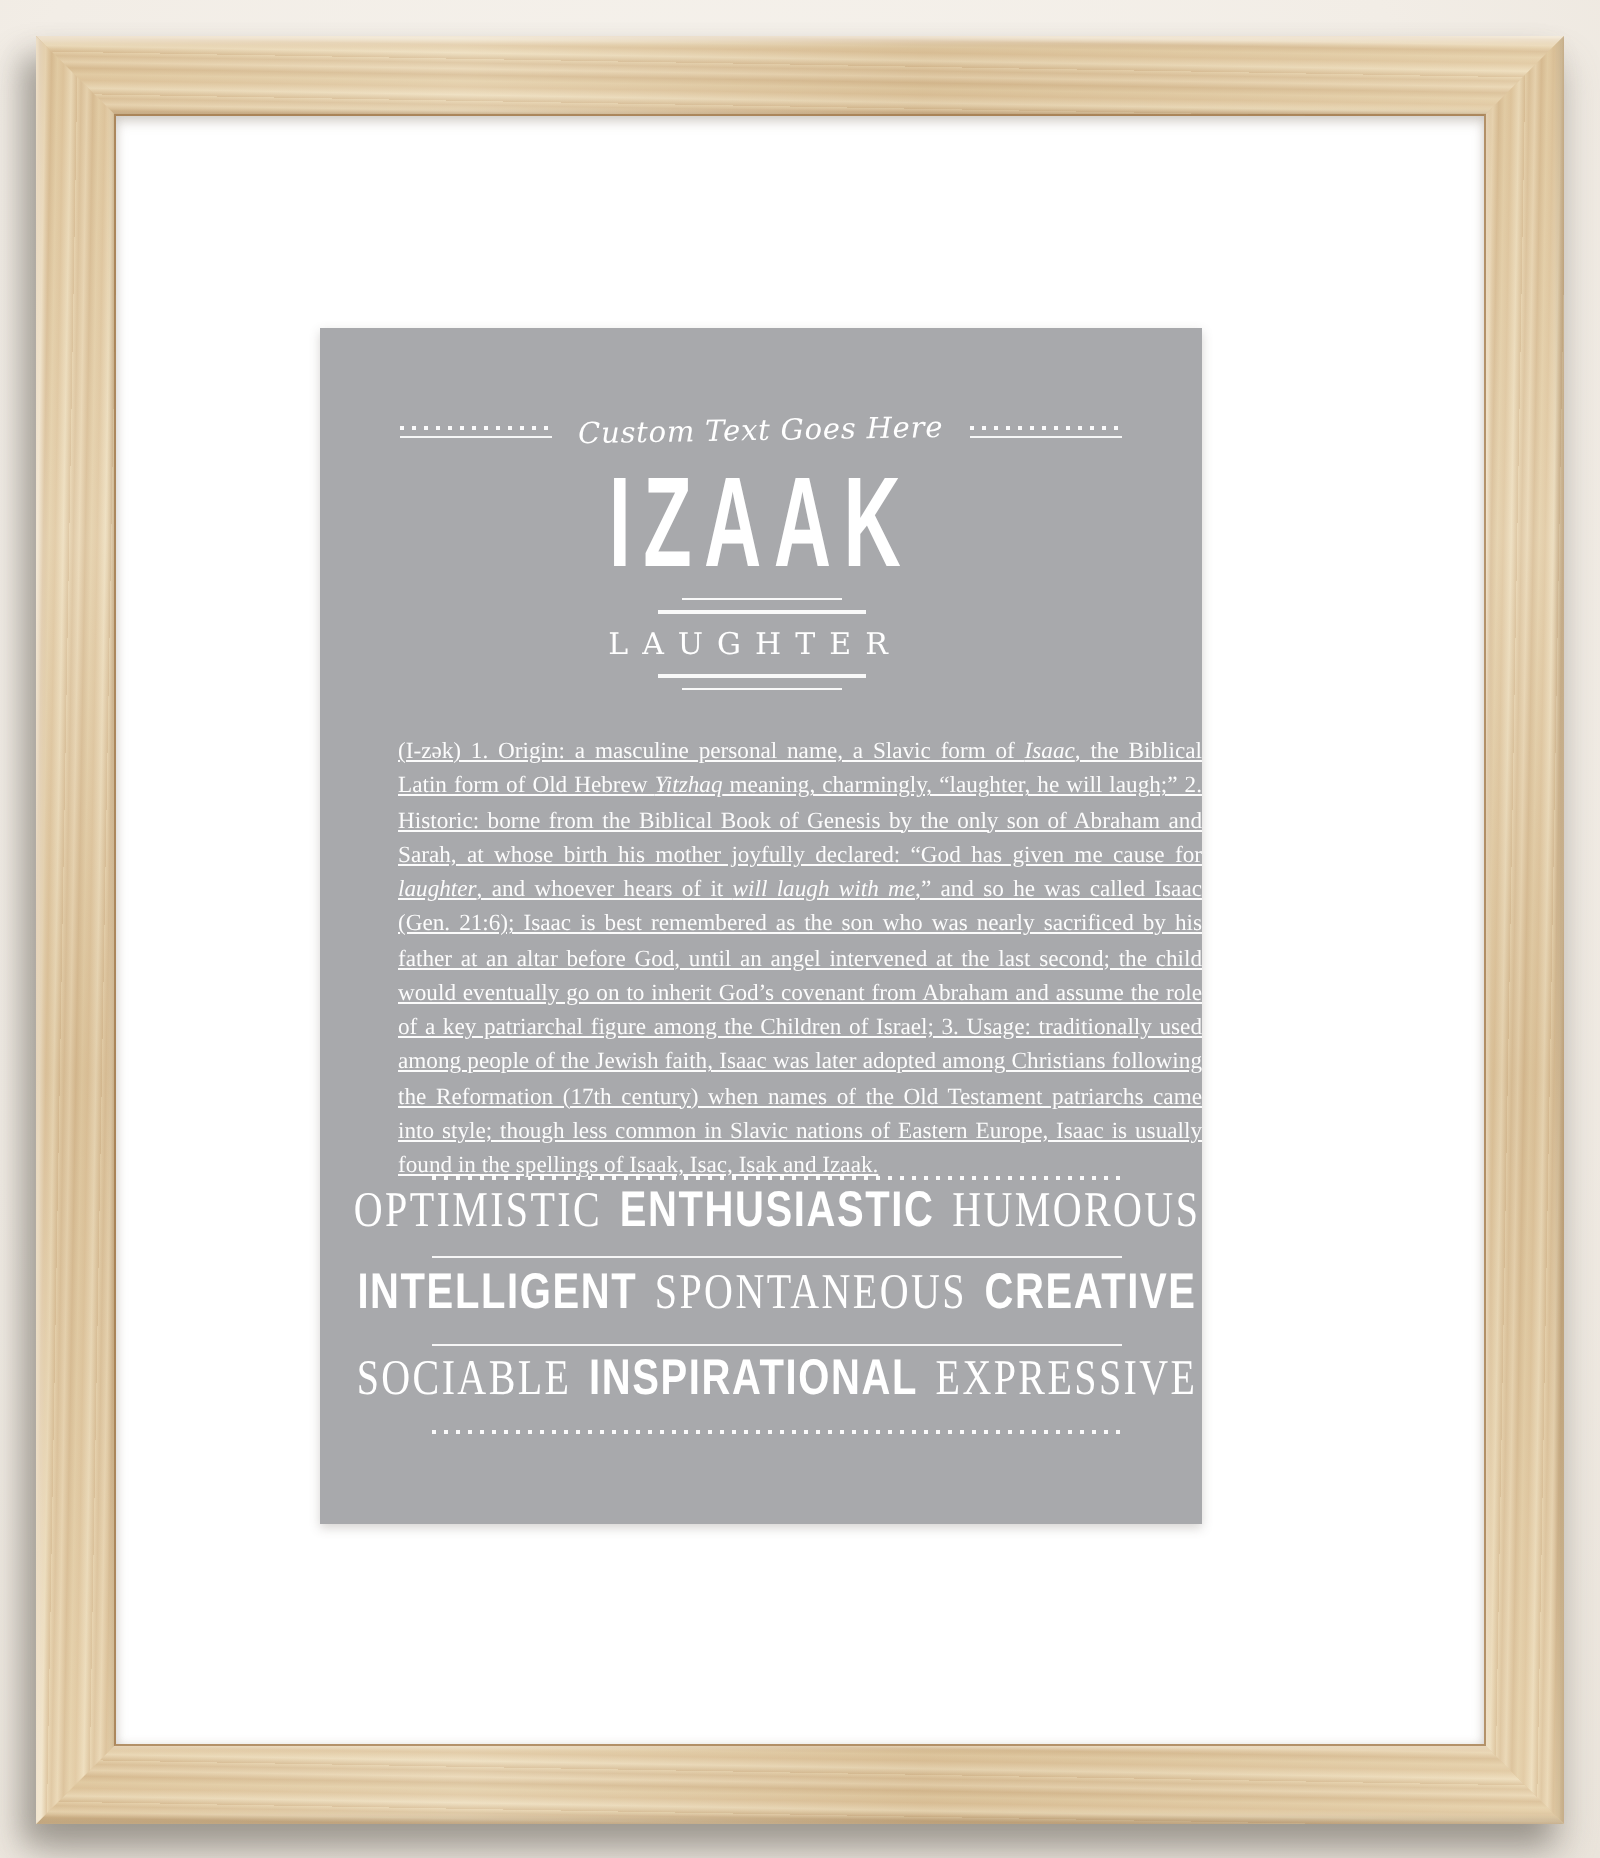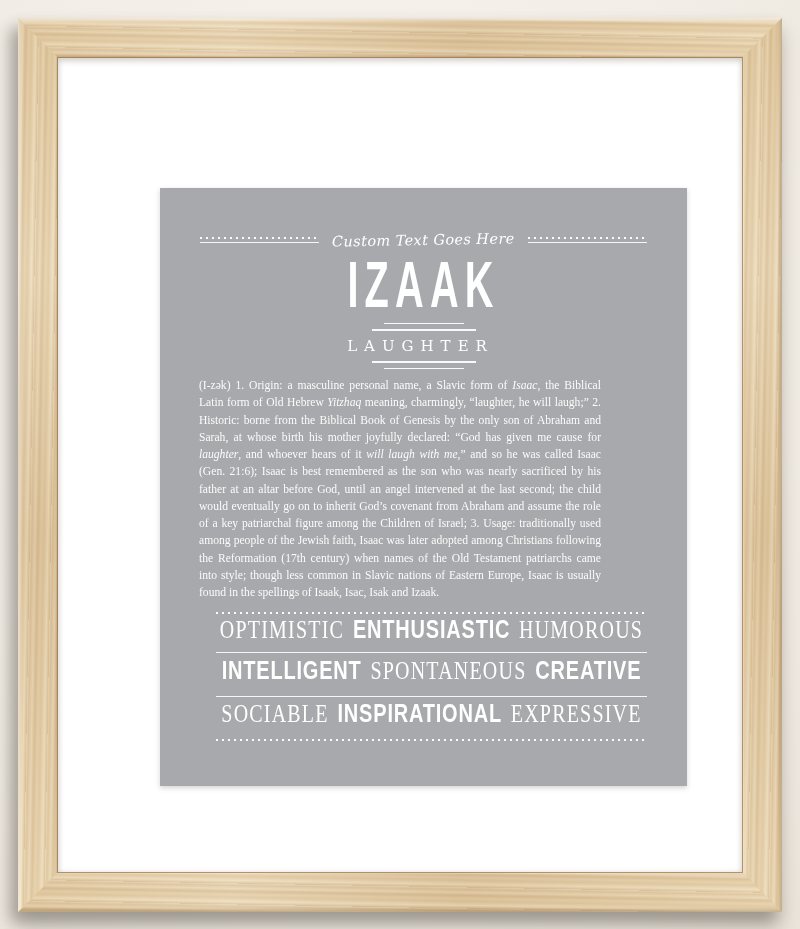--- a/index.html
+++ b/index.html
@@ -43,25 +43,24 @@
   
   .mat {
     position:absolute; inset:40px; background: var(--mat, #ffffff);
     box-shadow: 0 0 0 1px rgba(160,120,75,.75),
                 inset 0 3px 6px rgba(145,135,120,.35),
                 inset 0 0 5px rgba(145,135,120,.18);
   }
 
   
   .print {
-    position:absolute; left:102px; top:106px; width:527px; height:598px;
+    position:absolute; left:102px; top:106px; width:441px; height:598px;
     background: var(--panel-gray, #a8a9ac);
     box-shadow: 0 2px 5px rgba(90,85,75,.25);
     color:#ffffff;
-    margin-top:24px;
   }
   .wline { background: rgba(255,255,255,.93); }
 
   
   .custom-row { position:absolute; top:40px; left:40px; right:40px; height:24px;
                 display:flex; align-items:center; gap:13px; }
   .ornament { flex:1 1 0; height:6px;
     background:
       repeating-linear-gradient(90deg, rgba(255,255,255,.95) 0 2px, rgba(255,255,255,0) 2px 6px) top left / 100% 2px no-repeat,
       linear-gradient(rgba(255,255,255,.9), rgba(255,255,255,.9)) bottom left / 100% 1px no-repeat; }
@@ -81,23 +80,23 @@
   .bar-short { width:80px;  height:1px; }
   .bar-long  { width:104px; height:2px; }
   .div-a .bar-short { margin-bottom:5px; }
   .div-b .bar-long  { margin-bottom:5px; }
 
   
   .meaning { position:absolute; top:148px; left:0; right:6px; text-align:center;
              font:400 15px/20px "DejaVu Serif", serif; letter-spacing:7px; }
 
   
-  .definition { position:absolute; top:189px; left:39px; width:402px;
+  .definition { position:absolute; top:203px; left:39px; width:402px;
                 font:400 11.6px/17.25px "Liberation Serif", serif;
-                text-align:justify; color:rgba(255,255,255,.96); }
+                text-align:justify; color:rgba(255,255,255,.96);text-decoration:underline; }
   .definition em { font-style:italic; }
 
   
   .traits { position:absolute; left:56px; right:40px; top:424px; height:130px; }
   .dotline { position:absolute; left:0; right:0; height:2px;
     background: repeating-linear-gradient(90deg, rgba(255,255,255,.95) 0 2px, rgba(255,255,255,0) 2px 6px); }
   .dot-top { top:0; } .dot-bottom { top:127px; }
   .sepline { position:absolute; left:0; right:0; height:1px; background:rgba(255,255,255,.9); }
   .sep-1 { top:40px; } .sep-2 { top:84px; }
   .trait-row { position:absolute; left:0; right:0; display:flex; justify-content:center;

